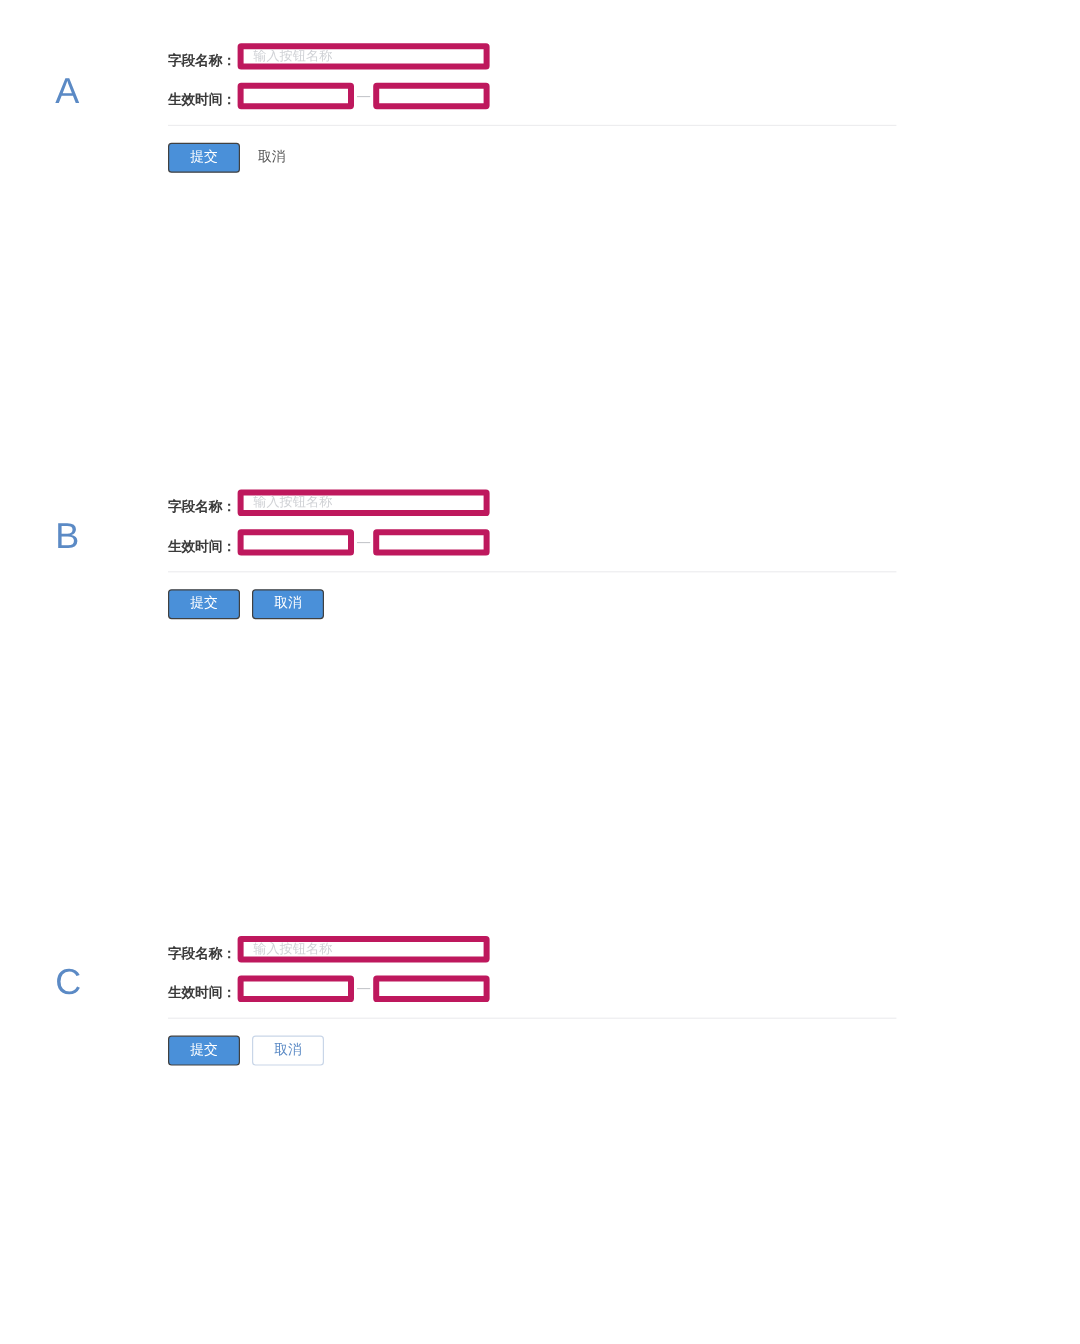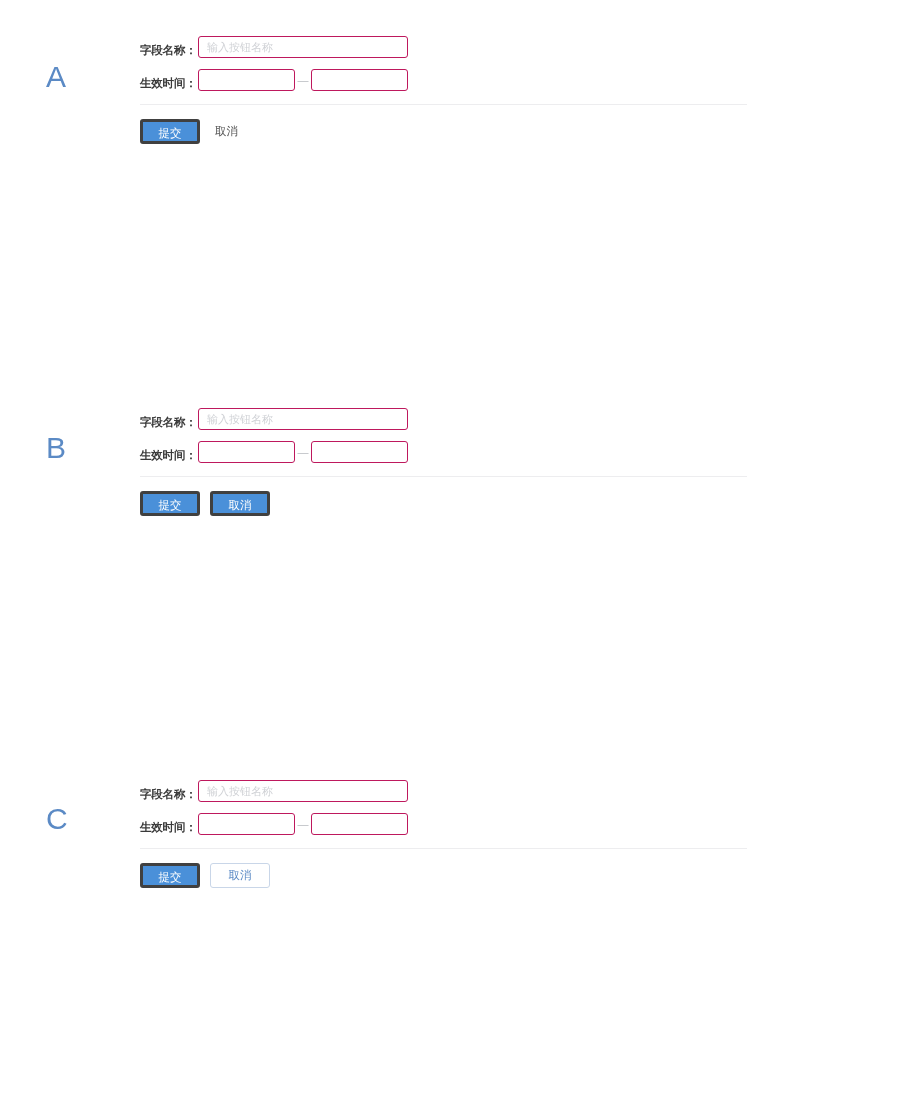--- a/index.html
+++ b/index.html
@@ -60,21 +60,21 @@
     font-weight: bold;
     white-space: nowrap;
     width: 58px;
     text-align: left;
     letter-spacing: -0.2px;
   }
 
   .text-input {
     box-sizing: border-box;
     height: 22px;
-    border: 1px solid #be185d;
+    border: 5px solid #be185d;
     border-radius: 3px;
     background: #ffffff;
     font-size: 11px;
     color: #444;
     padding: 0 8px;
     outline: none;
     font-family: "Liberation Sans", "DejaVu Sans", sans-serif;
   }
   .text-input::placeholder {
     color: #d0d2d6;
@@ -115,21 +115,21 @@
     line-height: 23px;
     text-align: center;
     border-radius: 3px;
     cursor: pointer;
     white-space: nowrap;
     user-select: none;
   }
 
   .btn-primary {
     background: #4a90d9;
-    border: 3px solid #404040;
+    border: 1px solid #404040;
     color: #ffffff;
   }
 
   .btn-outline {
     background: #ffffff;
     border: 1px solid #c9d6e8;
     color: #5b8ac5;
   }
 
   .btn-text {

